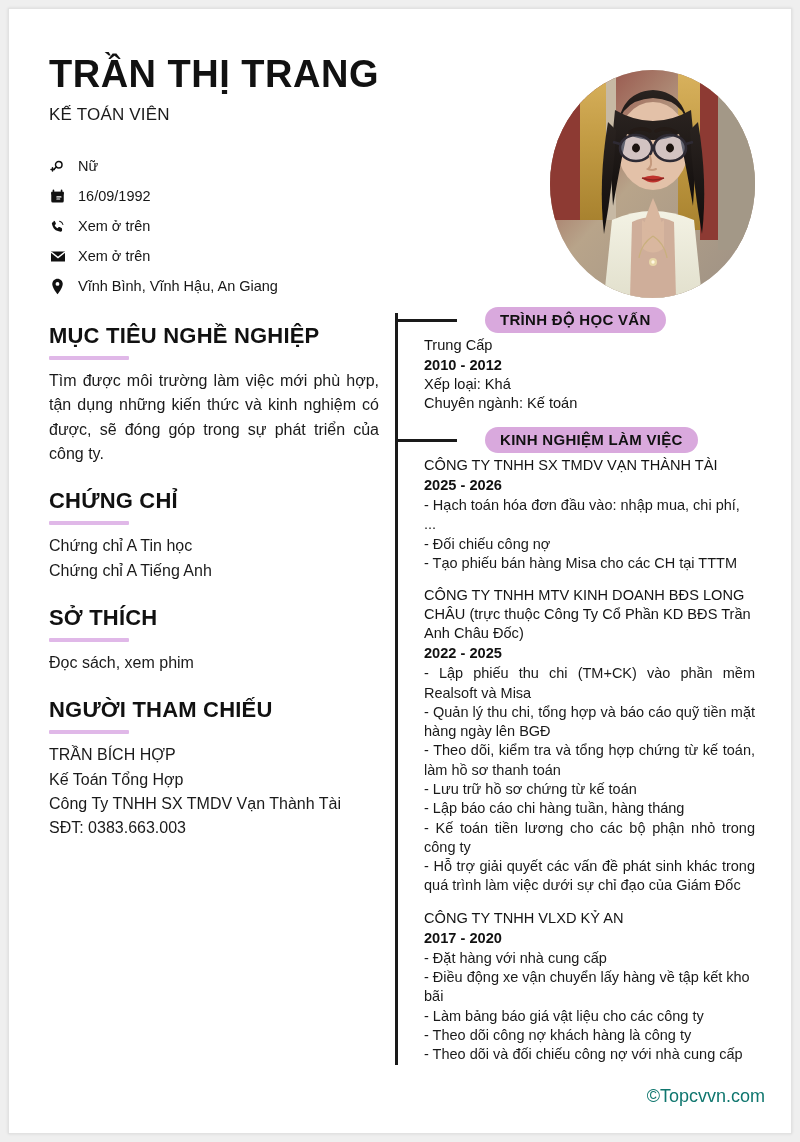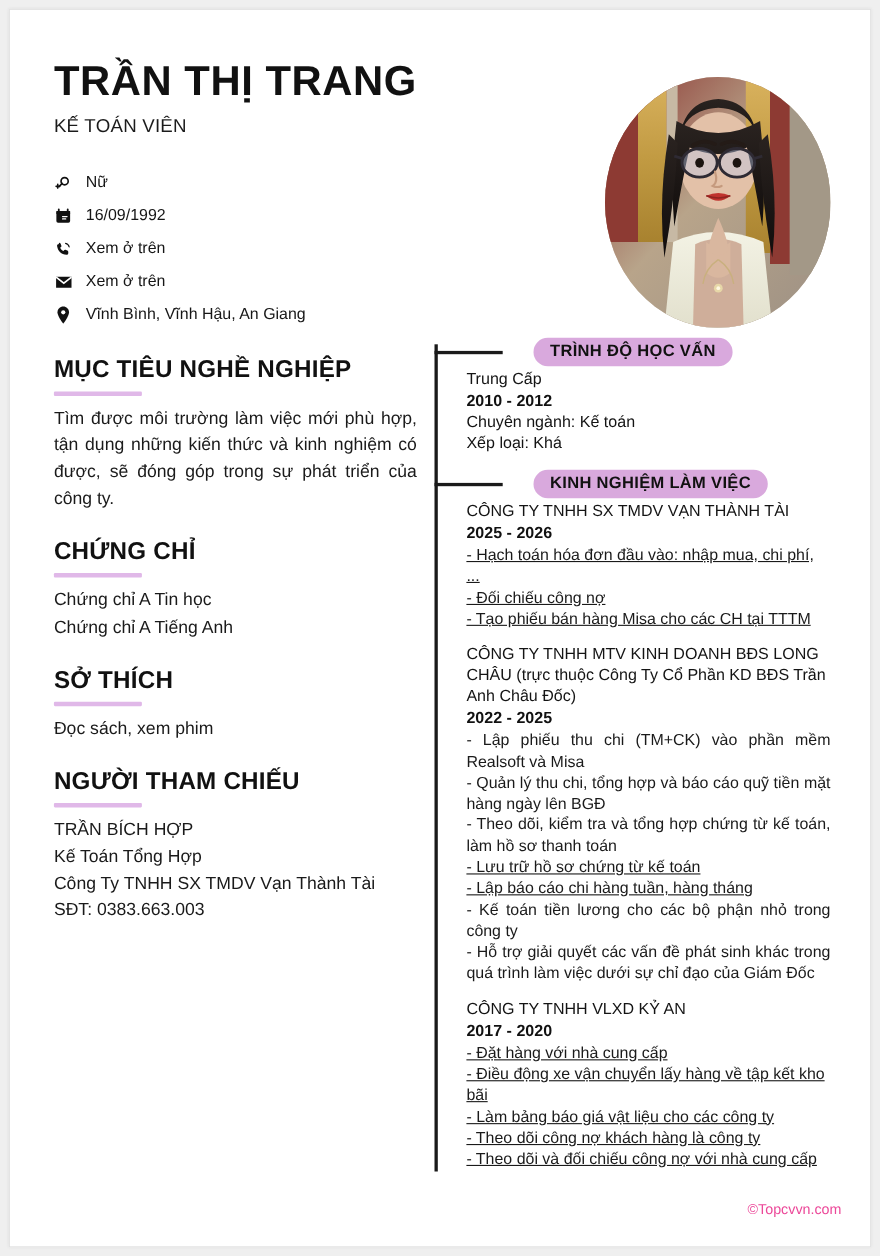--- a/index.html
+++ b/index.html
@@ -99,26 +99,26 @@
   }
   .years {
     font-size:14.6px; font-weight:700; color:#111;
     line-height:1.38;
   }
   .bullets {
     font-size:14.5px; color:#1a1a1a; line-height:1.33;
     text-align:justify; margin-top:1px;
   }
   .bullets p { margin:0; }
-  .bullets p.nojust { text-align:left;text-decoration:underline; }
+  .bullets p.nojust { text-align:left; }
   .job + .job { margin-top:13px; }
 
   .footer {
     position:absolute; right:26px; bottom:26px;
-    font-size:13px; color:#ec4899;
+    font-size:18px; color:#0f766e;
   }
 </style>
 </head>
 <body>
 
 <div class="page">
 
   <div class="left">
 
     <div class="name">TRẦN THỊ TRANG</div>
@@ -279,22 +279,22 @@
   <div class="right">
 
     <div class="blk">
       <div class="badge-row">
         <span class="stub"></span>
         <span class="badge">TRÌNH ĐỘ HỌC VẤN</span>
       </div>
       <div class="blk-body">
         <div class="org">Trung Cấp</div>
         <div class="years">2010 - 2012</div>
+        <div class="org">Xếp loại: Khá</div>
         <div class="org">Chuyên ngành: Kế toán</div>
-        <div class="org">Xếp loại: Khá</div>
       </div>
     </div>
 
     <div class="blk">
       <div class="badge-row">
         <span class="stub"></span>
         <span class="badge">KINH NGHIỆM LÀM VIỆC</span>
       </div>
       <div class="blk-body">
 

